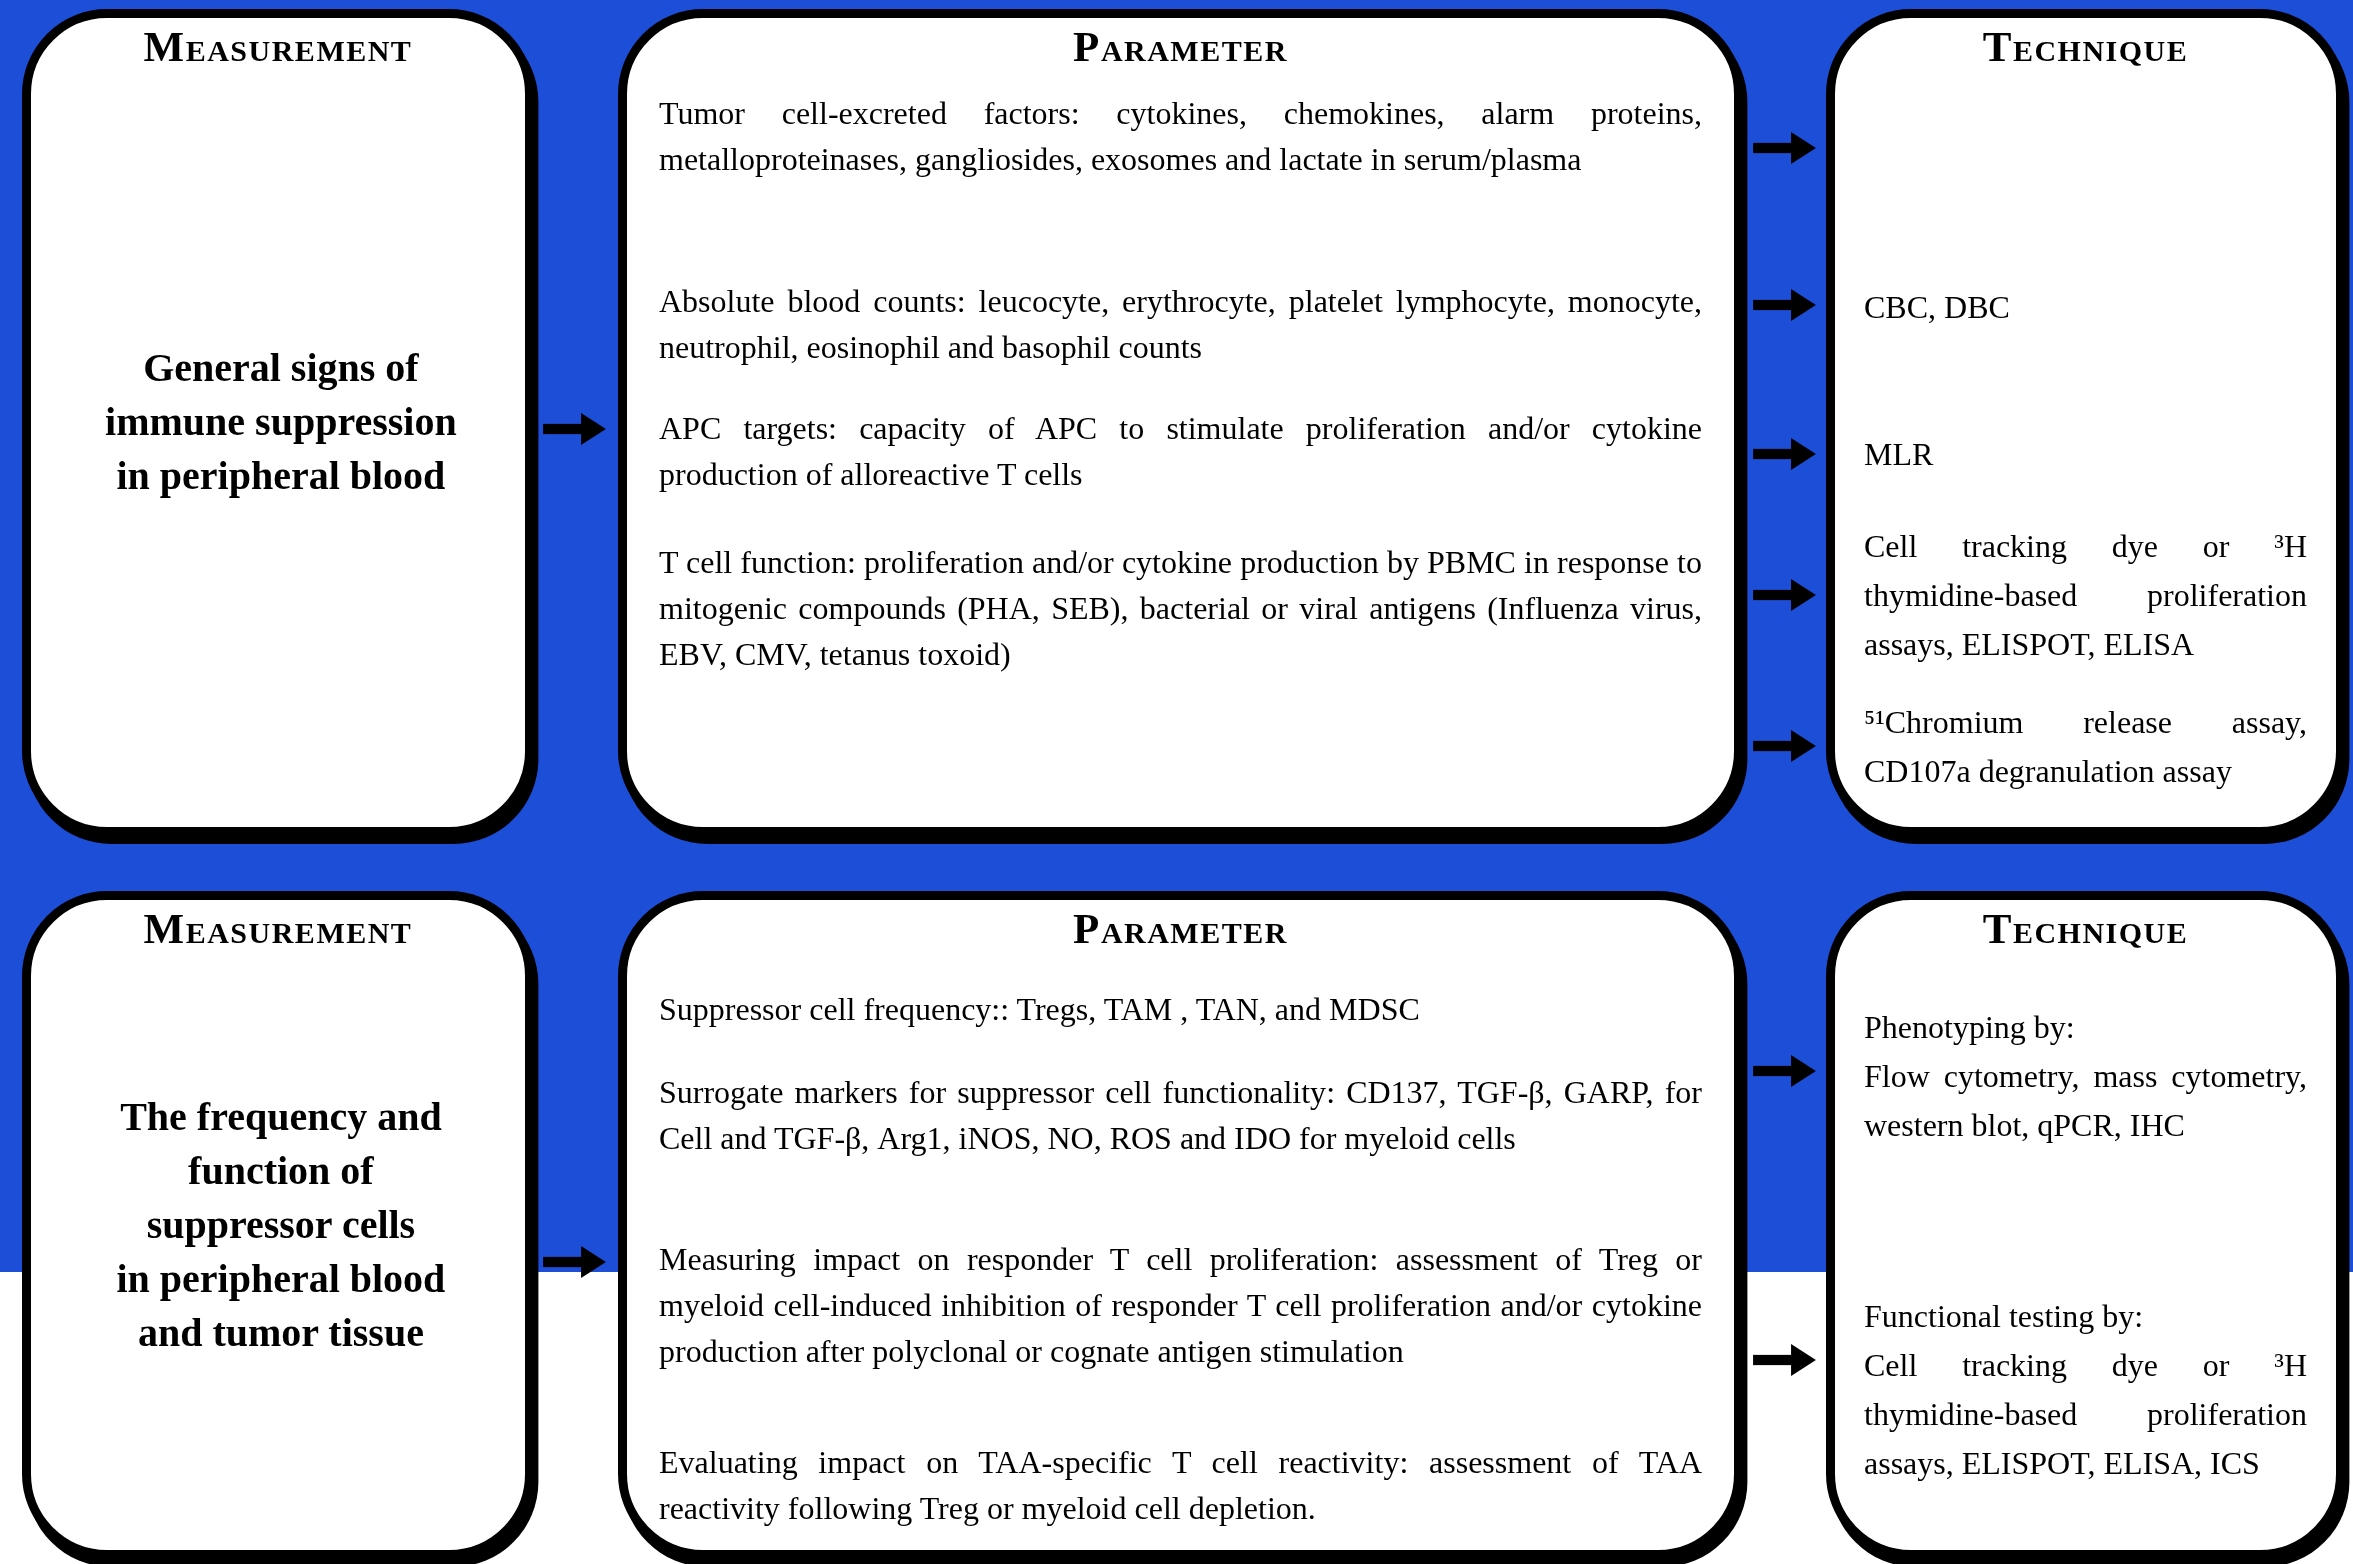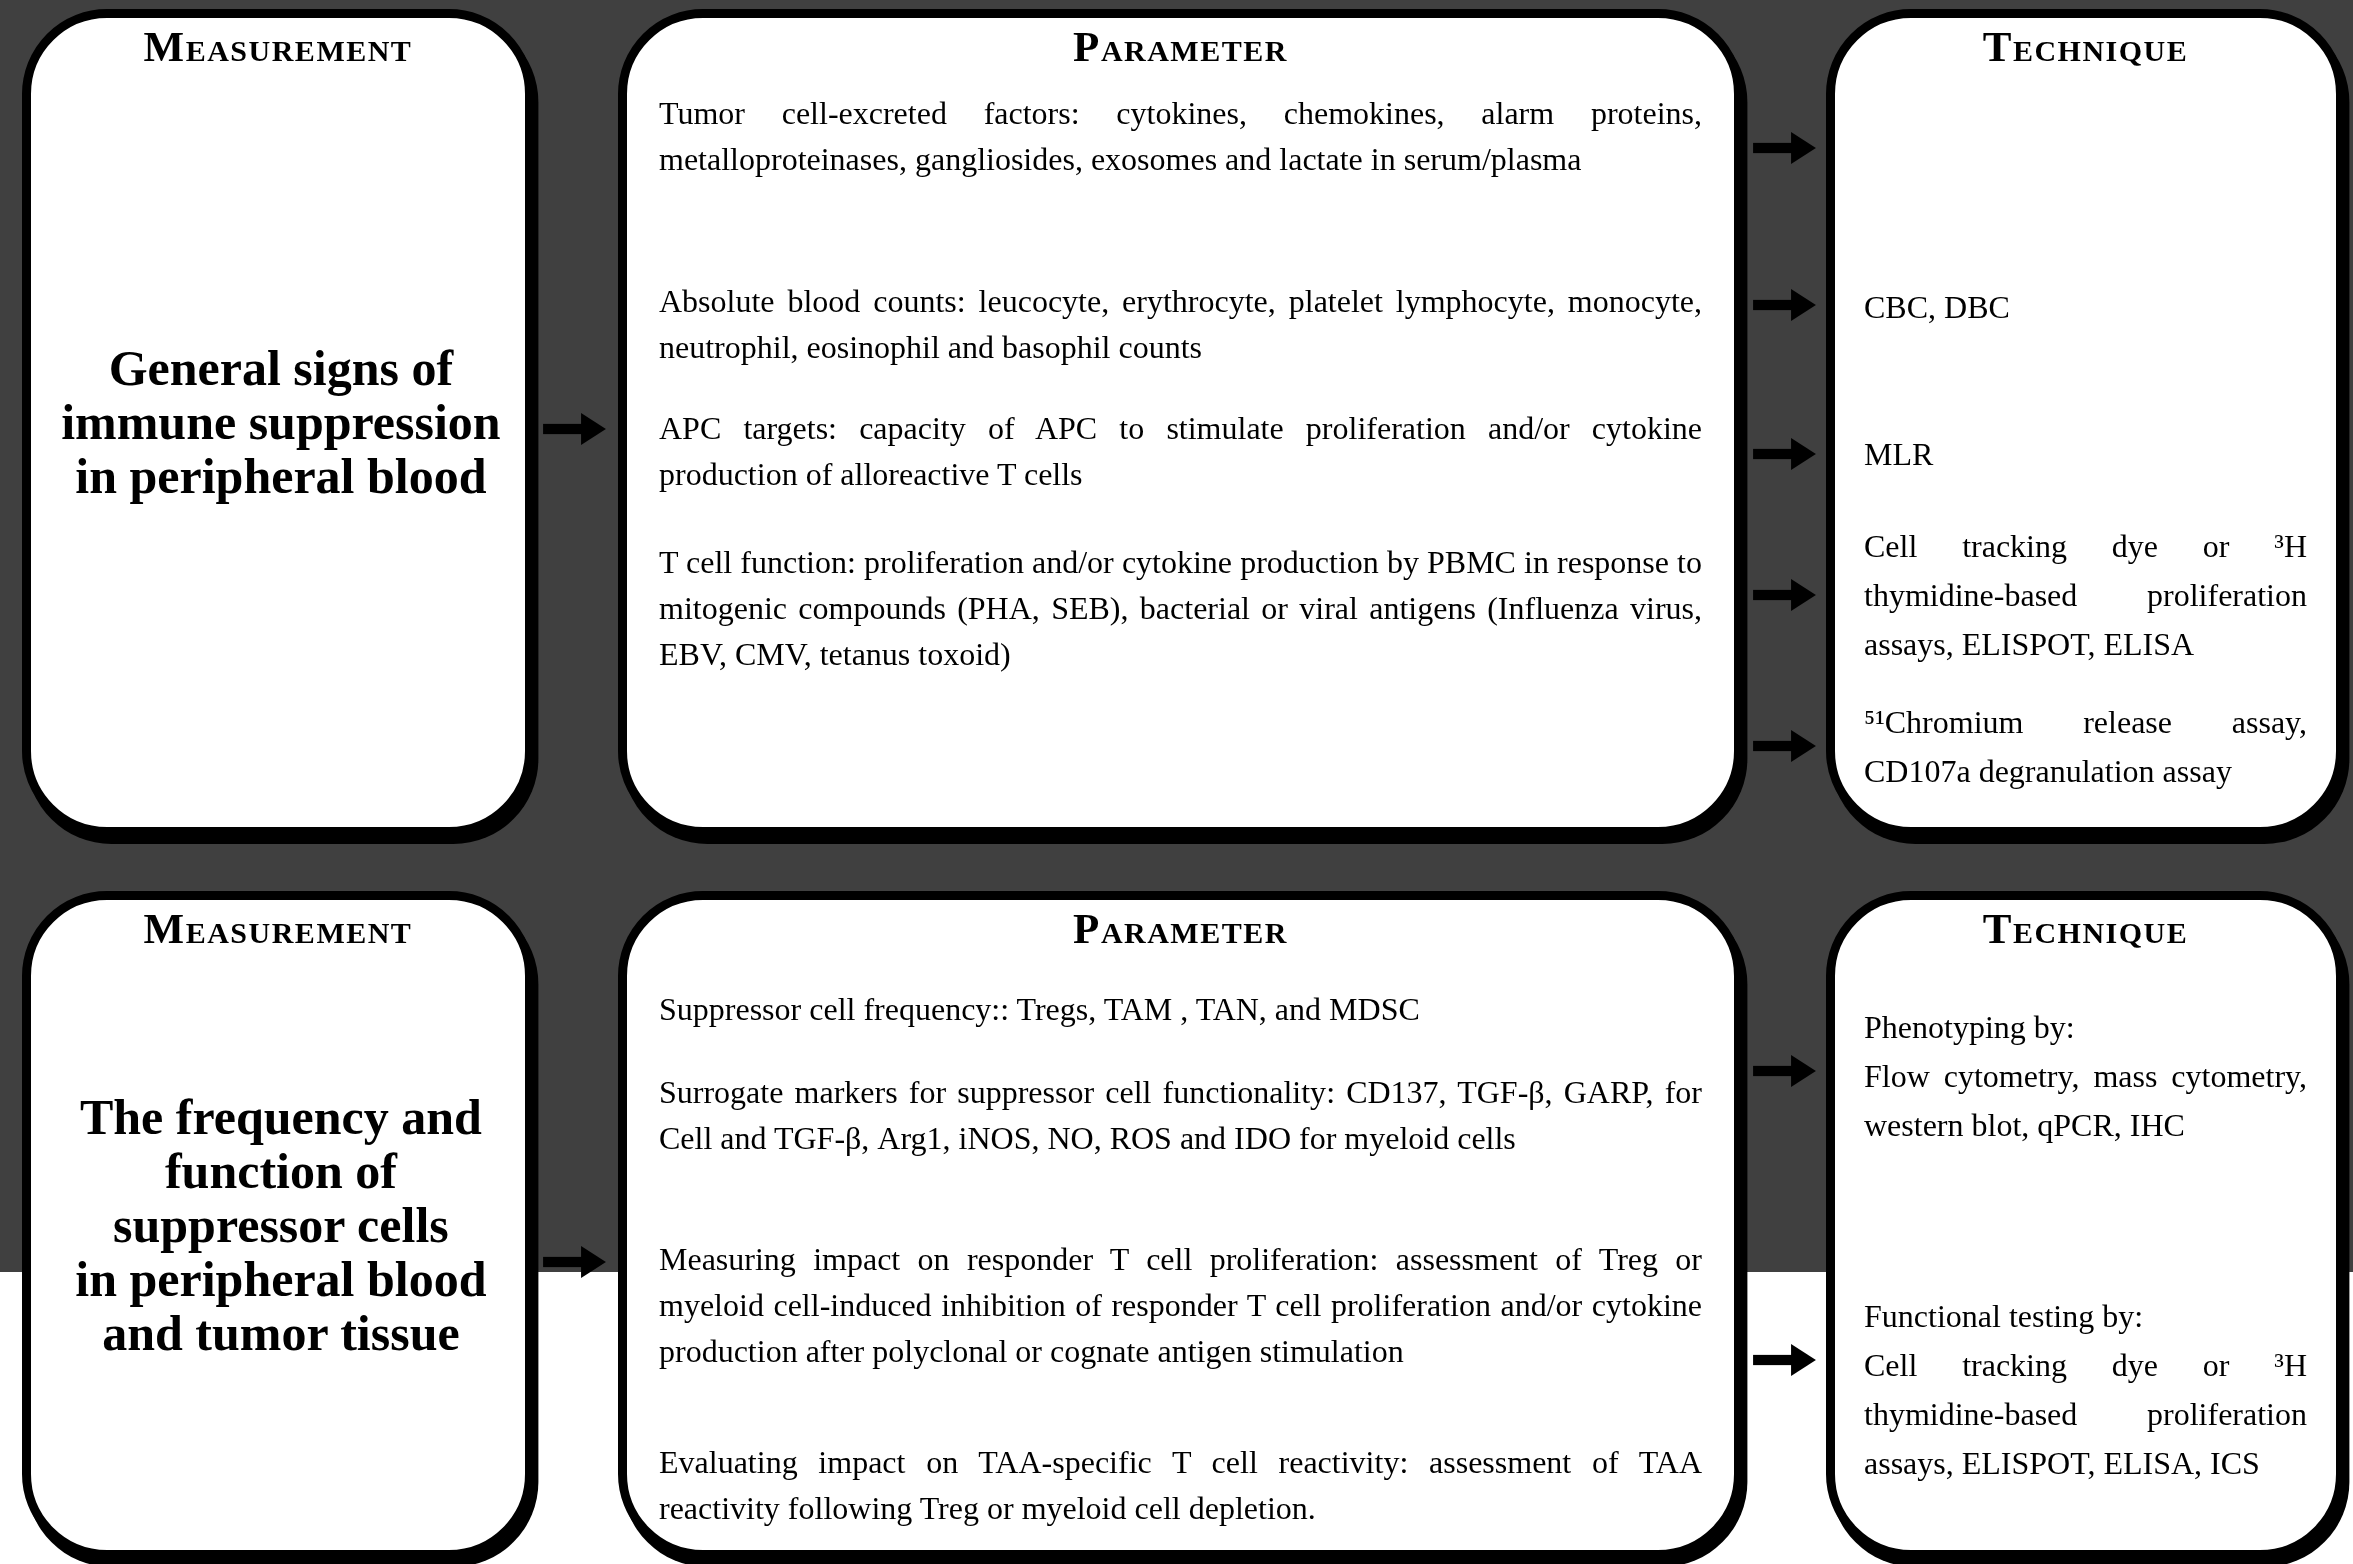--- a/index.html
+++ b/index.html
@@ -9,21 +9,21 @@
     height: 1565px;
     background: #ffffff;
     overflow: hidden;
     font-family: "Liberation Serif", "DejaVu Serif", serif;
     color: #000000;
   }
   #canvas {
     position: relative;
     width: 2354px;
     height: 1272px;
-    background: #404040;
+    background: #1d4ed8;
   }
   .box {
     position: absolute;
     background: #ffffff;
     border: 9.6px solid #000000;
     border-radius: 85px;
     box-shadow: 4.4px 8px 0 #000000;
   }
   .box-header {
     position: absolute;
@@ -37,21 +37,21 @@
     letter-spacing: 1.5px;
   }
   .meas-text {
     position: absolute;
     top: 50%;
     left: 19px;
     right: 13.2px;
     transform: translateY(-50%);
     text-align: center;
     font-weight: 700;
-    font-size: 50px;
+    font-size: 40px;
     line-height: 54px;
     white-space: pre-line;
   }
   .para {
     position: absolute;
     left: 32px;
     right: 32px;
     margin: 0;
     text-align: justify;
     font-size: 32px;

